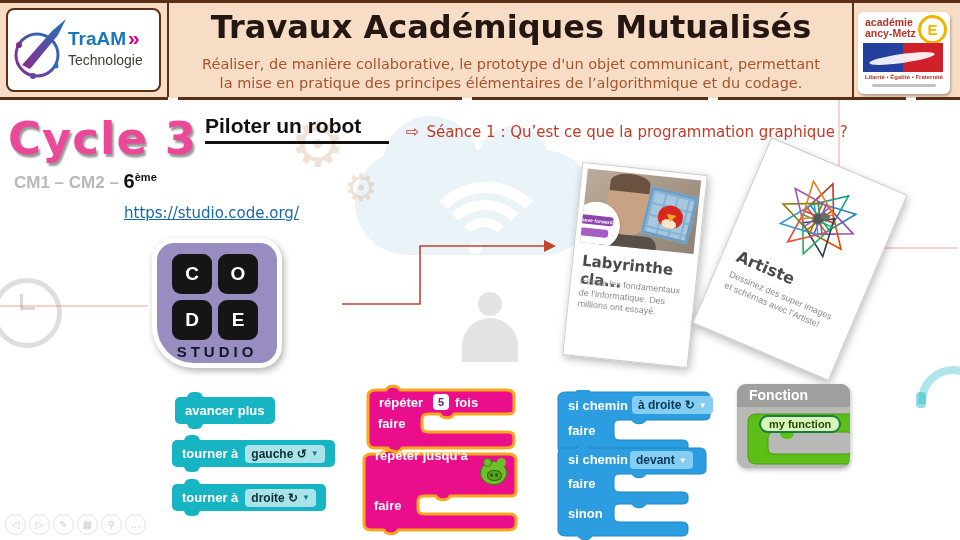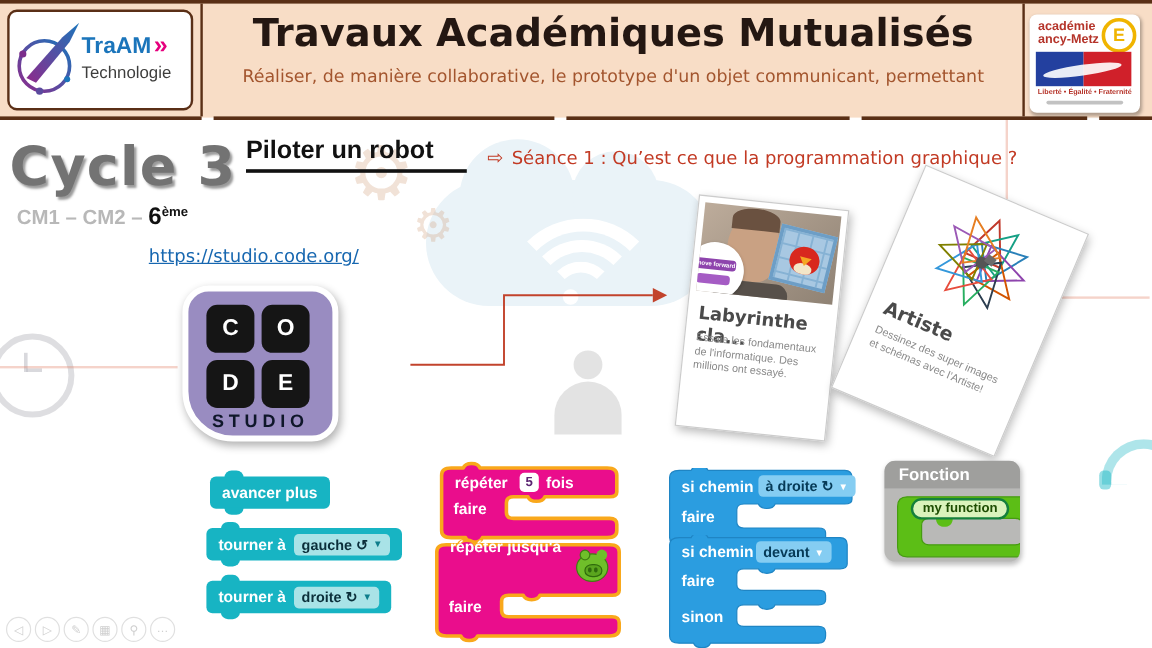--- a/index.html
+++ b/index.html
@@ -47,21 +47,21 @@
   .p-body{position:absolute;width:56px;height:44px;background:#dcdcdc;border-radius:28px 28px 0 0;opacity:.8;}
   .clockring{position:absolute;width:60px;height:60px;border:5px solid rgba(160,160,170,.35);border-radius:50%;}
   .clockhand{position:absolute;background:rgba(160,160,170,.4);}
   .hp-band{position:absolute;width:54px;height:30px;border:8px solid rgba(23,181,195,.35);border-bottom:none;
            border-radius:54px 54px 0 0;}
   .hp-pad{position:absolute;width:10px;height:16px;background:rgba(23,181,195,.45);border-radius:4px;}
   .fline{position:absolute;background:rgba(224,122,95,.33);}
 
   
   #cycle{position:absolute;left:8px;top:112px;font-family:"DejaVu Sans",sans-serif;font-size:45px;font-weight:bold;
-         color:#737373;letter-spacing:1px;text-shadow:2px 3px 2px rgba(0,0,0,.4);text-align:right;}
+         color:#ec4899;letter-spacing:1px;text-shadow:2px 3px 2px rgba(0,0,0,.4);text-align:right;}
   #levels{position:absolute;left:14px;top:170px;font-size:17px;font-weight:bold;color:#b8b8b8;}
   #levels .lnum{color:#111;font-size:20px;}
   #levels sup{font-size:11px;color:#111;margin-top:12px;}
   #lesson{position:absolute;left:205px;top:114px;font-size:21px;font-weight:bold;color:#111;
           padding:0 28px 3px 0;border-bottom:3px solid #111;}
   #seance{position:absolute;left:406px;top:122px;color:#c23a24;font-size:15px;
           font-family:"DejaVu Sans",sans-serif;display:flex;align-items:center;gap:7px;}
   #seance .ar{font-size:16px;}
   #sclink{position:absolute;left:124px;top:204px;font-size:15px;color:#1767b0;text-decoration:underline;
           font-family:"DejaVu Sans",sans-serif;cursor:pointer;}
@@ -184,20 +184,21 @@
       </svg>
       <div class="traam-txt">
         <span class="traam-brand">TraAM</span><span class="traam-chev">»</span><br>
         <span class="traam-sub">Technologie</span>
       </div>
     </div>
 
     <div id="hdr-title">Travaux Académiques Mutualisés</div>
     <div id="hdr-sub">
       <span>Réaliser, de manière collaborative, le prototype d'un objet communicant, permettant</span><br>
+      <span>la mise en pratique des principes élémentaires de l’algorithmique et du codage.</span>
     </div>
 
     <div id="acad">
       <div class="acad-name">
         <span>académie</span><br>
         <span>ancy-Metz</span>
       </div>
       <div class="acad-e">E</div>
       <div class="acad-flag">
         <div class="acad-blue"></div>

